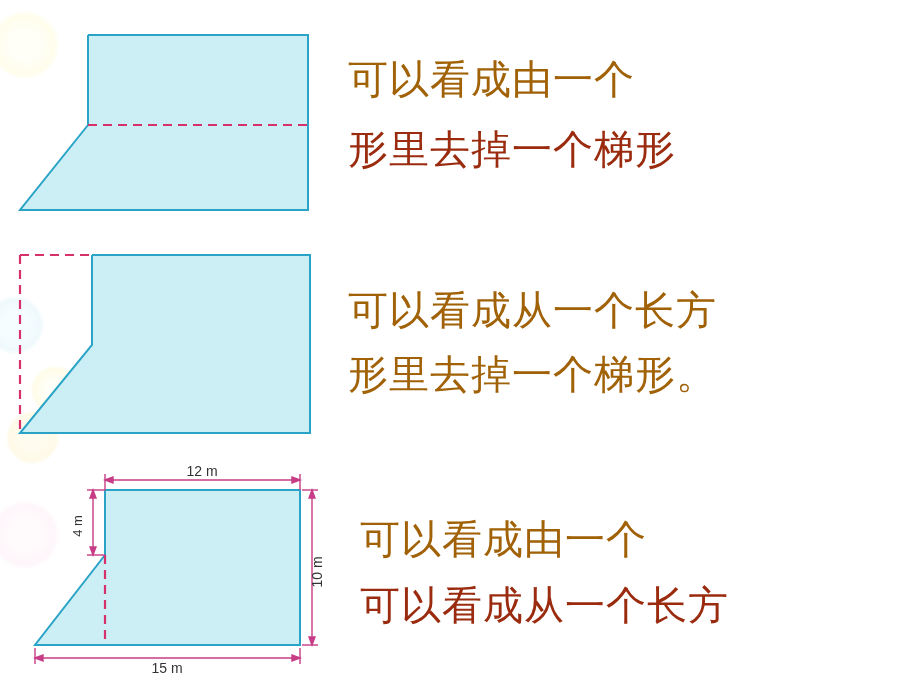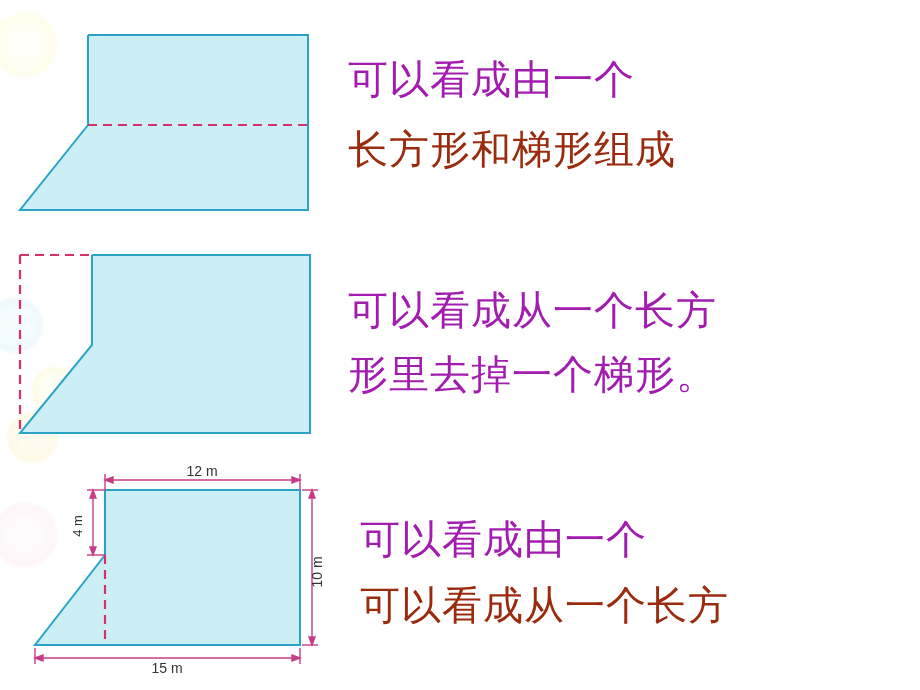--- a/index.html
+++ b/index.html
@@ -24,21 +24,21 @@
   .diagram-box {
     flex: 0 0 auto;
   }
   .text-block {
     flex: 1 1 auto;
     font-size: 40px;
     line-height: 1.35;
     letter-spacing: 1px;
     font-weight: normal;
   }
-  .blue { color: #a21caf; }
+  .blue { color: #a16207; }
   .darkred { color: #9a2b0e; }
 </style>
 </head>
 <body>
 
 <div class="bg-deco" style="width:70px;height:70px;left:-10px;top:10px;background:radial-gradient(circle,#fffde0 30%,#fff8b0 60%,transparent 70%);"></div>
 <div class="bg-deco" style="width:60px;height:60px;left:-15px;top:295px;background:radial-gradient(circle,#d9f5ff 30%,#bfe8f5 60%,transparent 70%);"></div>
 <div class="bg-deco" style="width:55px;height:55px;left:5px;top:410px;background:radial-gradient(circle,#fff3c0 30%,#fde9a0 60%,transparent 70%);"></div>
 <div class="bg-deco" style="width:70px;height:70px;left:-10px;top:500px;background:radial-gradient(circle,#ffeef7 30%,#fbd9ea 60%,transparent 70%);"></div>
 <div class="bg-deco" style="width:50px;height:50px;left:30px;top:365px;background:radial-gradient(circle,#fffde0 30%,#fdf3a0 60%,transparent 70%);"></div>
@@ -49,21 +49,21 @@
 
       <polygon points="88,25 308,25 308,115 308,200 20,200 88,115" fill="#cceef5" stroke="none"></polygon>
 
       <polyline points="88,25 308,25 308,200 20,200 88,115 88,25" fill="none" stroke="#2aa3c6" stroke-width="2"></polyline>
 
       <line x1="88" y1="115" x2="308" y2="115" stroke="#d6316a" stroke-width="2.2" stroke-dasharray="9 6"></line>
     </svg>
   </div>
   <div class="text-block" style="margin-left:8px;">
     <div class="blue">可以看成由一个</div>
-    <div class="darkred" style="margin-top:16px;">长方形和梯形组成</div>
+    <div class="darkred" style="margin-top:16px;">形里去掉一个梯形</div>
   </div>
 </div>
 
 <div class="row" style="left:0;top:235px;width:800px;">
   <div class="diagram-box" style="width:340px;height:215px;">
     <svg viewBox="0 0 340 215" width="340" height="215">
 
       <polygon points="92,20 310,20 310,110 310,198 20,198 92,110" fill="#cceef5" stroke="none"></polygon>
 
       <polyline points="92,20 310,20 310,198 20,198 92,110 92,20" fill="none" stroke="#2aa3c6" stroke-width="2"></polyline>

